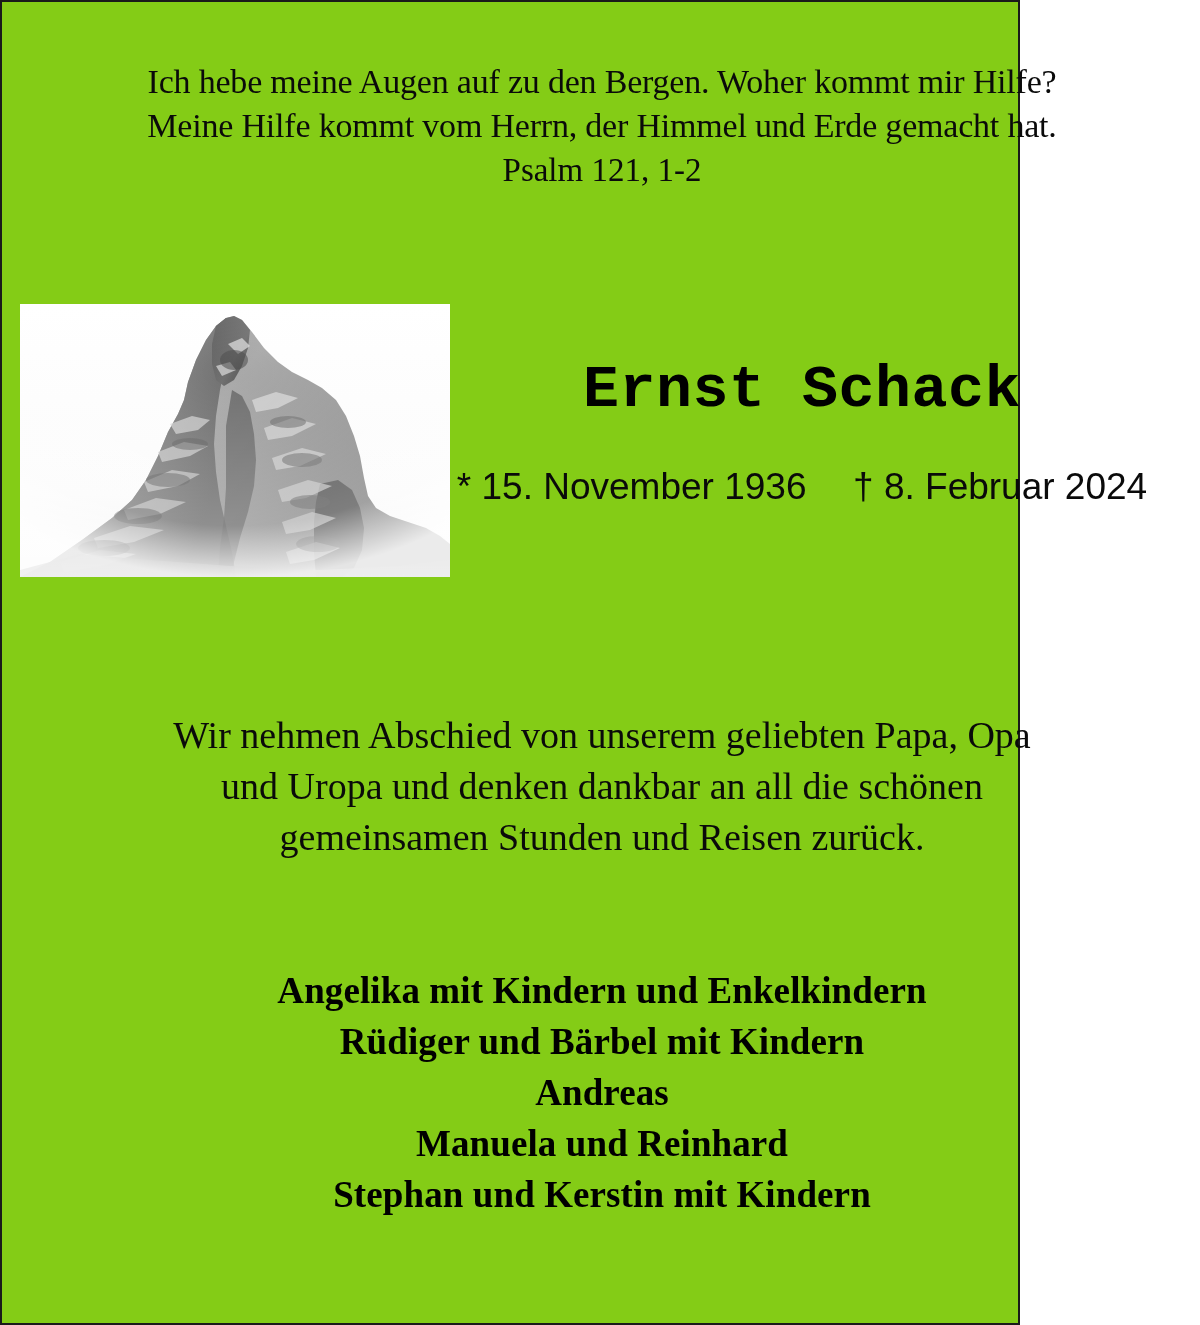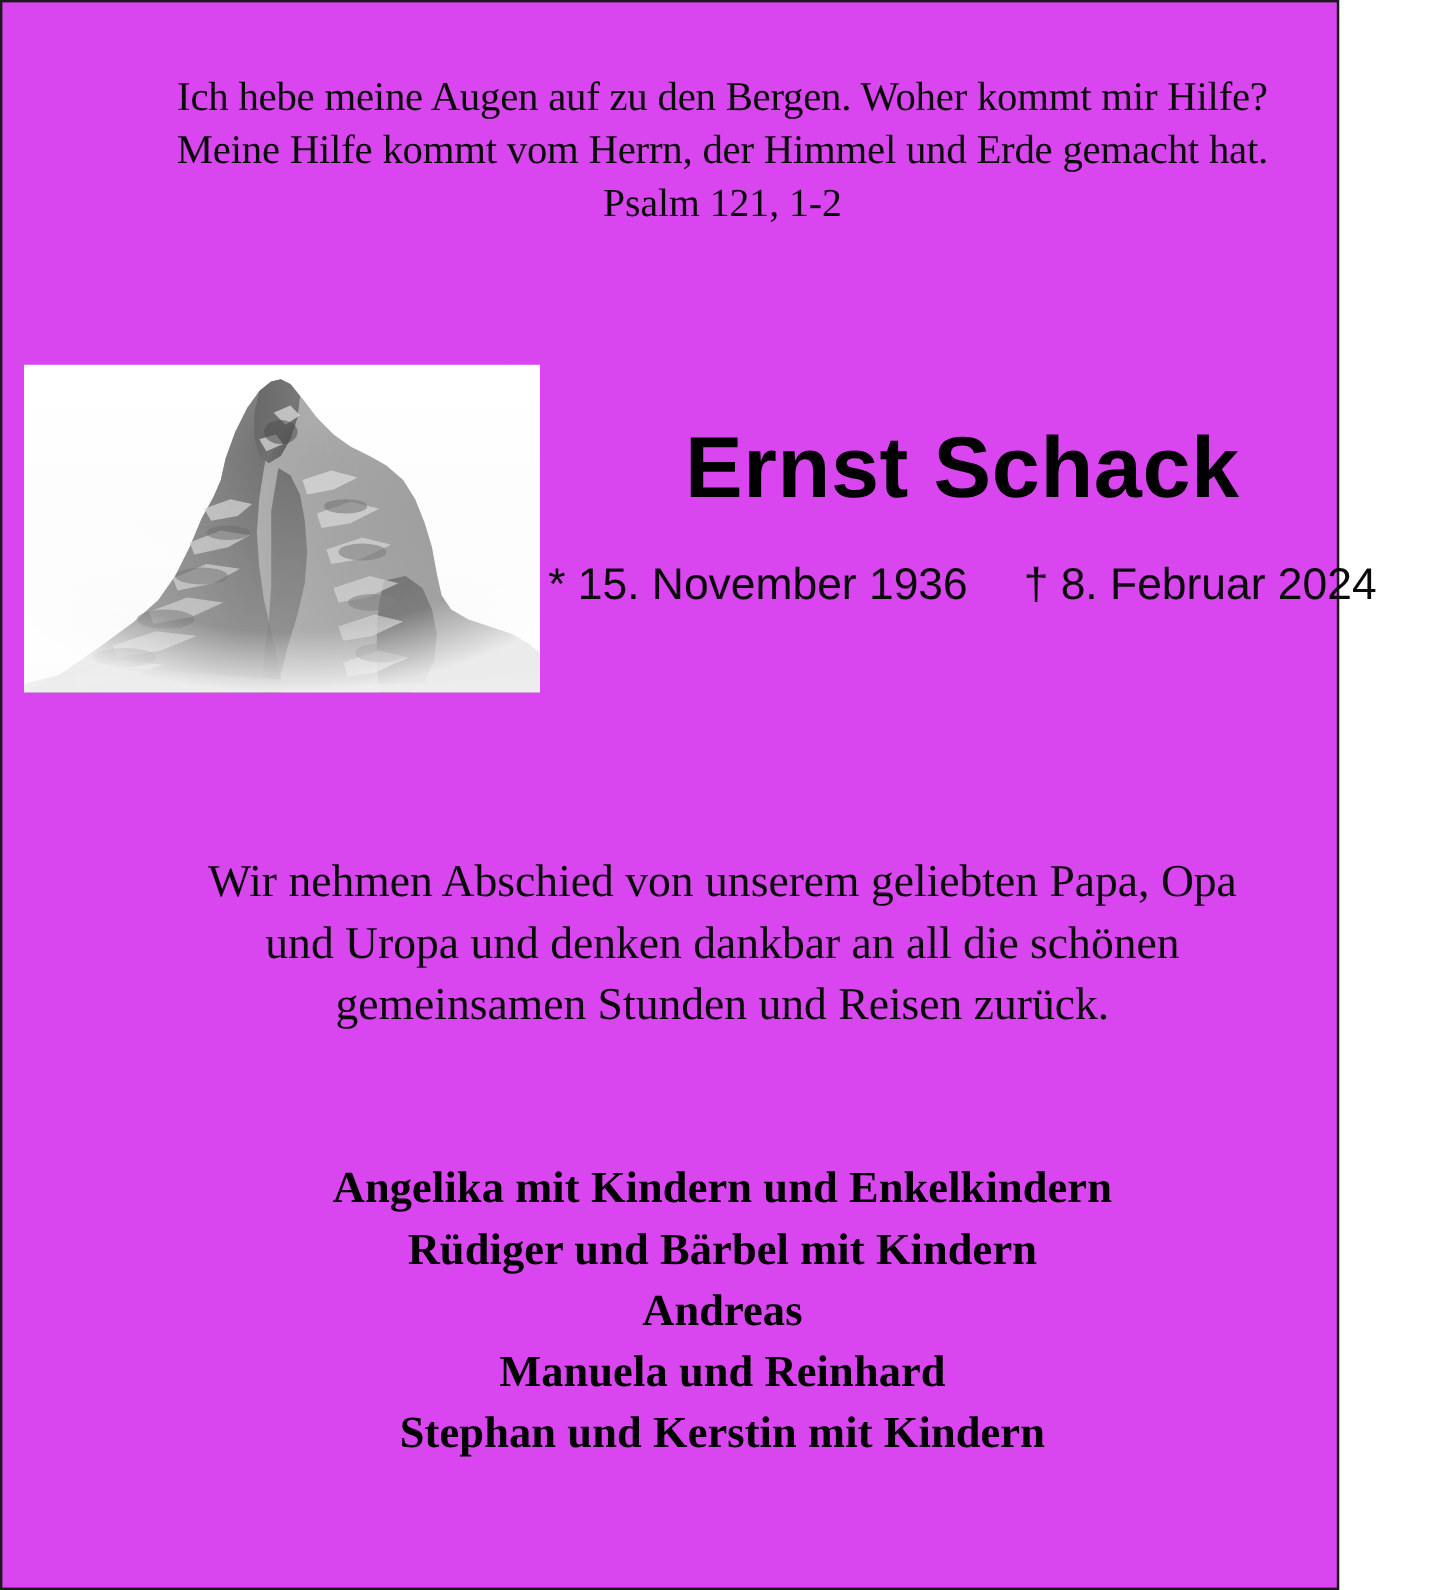--- a/index.html
+++ b/index.html
@@ -11,23 +11,23 @@
     width: 1200px;
     height: 1325px;
     font-family: "Liberation Serif", "DejaVu Serif", serif;
     color: #000000;
     overflow: hidden;
   }
 
   .page {
     position: relative;
     box-sizing: border-box;
-    width: 1116px;
+    width: 1020px;
     height: 1325px;
-    background: #d946ef;
+    background: #84cc16;
     border: 2px solid #1a1a1a;
     padding: 0;
   }
 
   
   .quote-block {
     position: absolute;
     left: 0;
     top: 58px;
     width: 1200px;
@@ -66,23 +66,23 @@
 
   
   .name-block {
     position: absolute;
     left: 450px;
     top: 336px;
     width: 700px;
     text-align: center;
   }
   .deceased-name {
-    font-family: Liberation Sans, sans-serif;
+    font-family: Liberation Mono, monospace;
     font-weight: bold;
-    font-size: 72px;
+    font-size: 60px;
     line-height: 104px;
     letter-spacing: 0.5px;
     color: #000000;
     white-space: nowrap;
   }
   .dates-line {
     margin-top: 22px;
     font-family: Liberation Sans, sans-serif;
     font-size: 37px;
     line-height: 46px;

